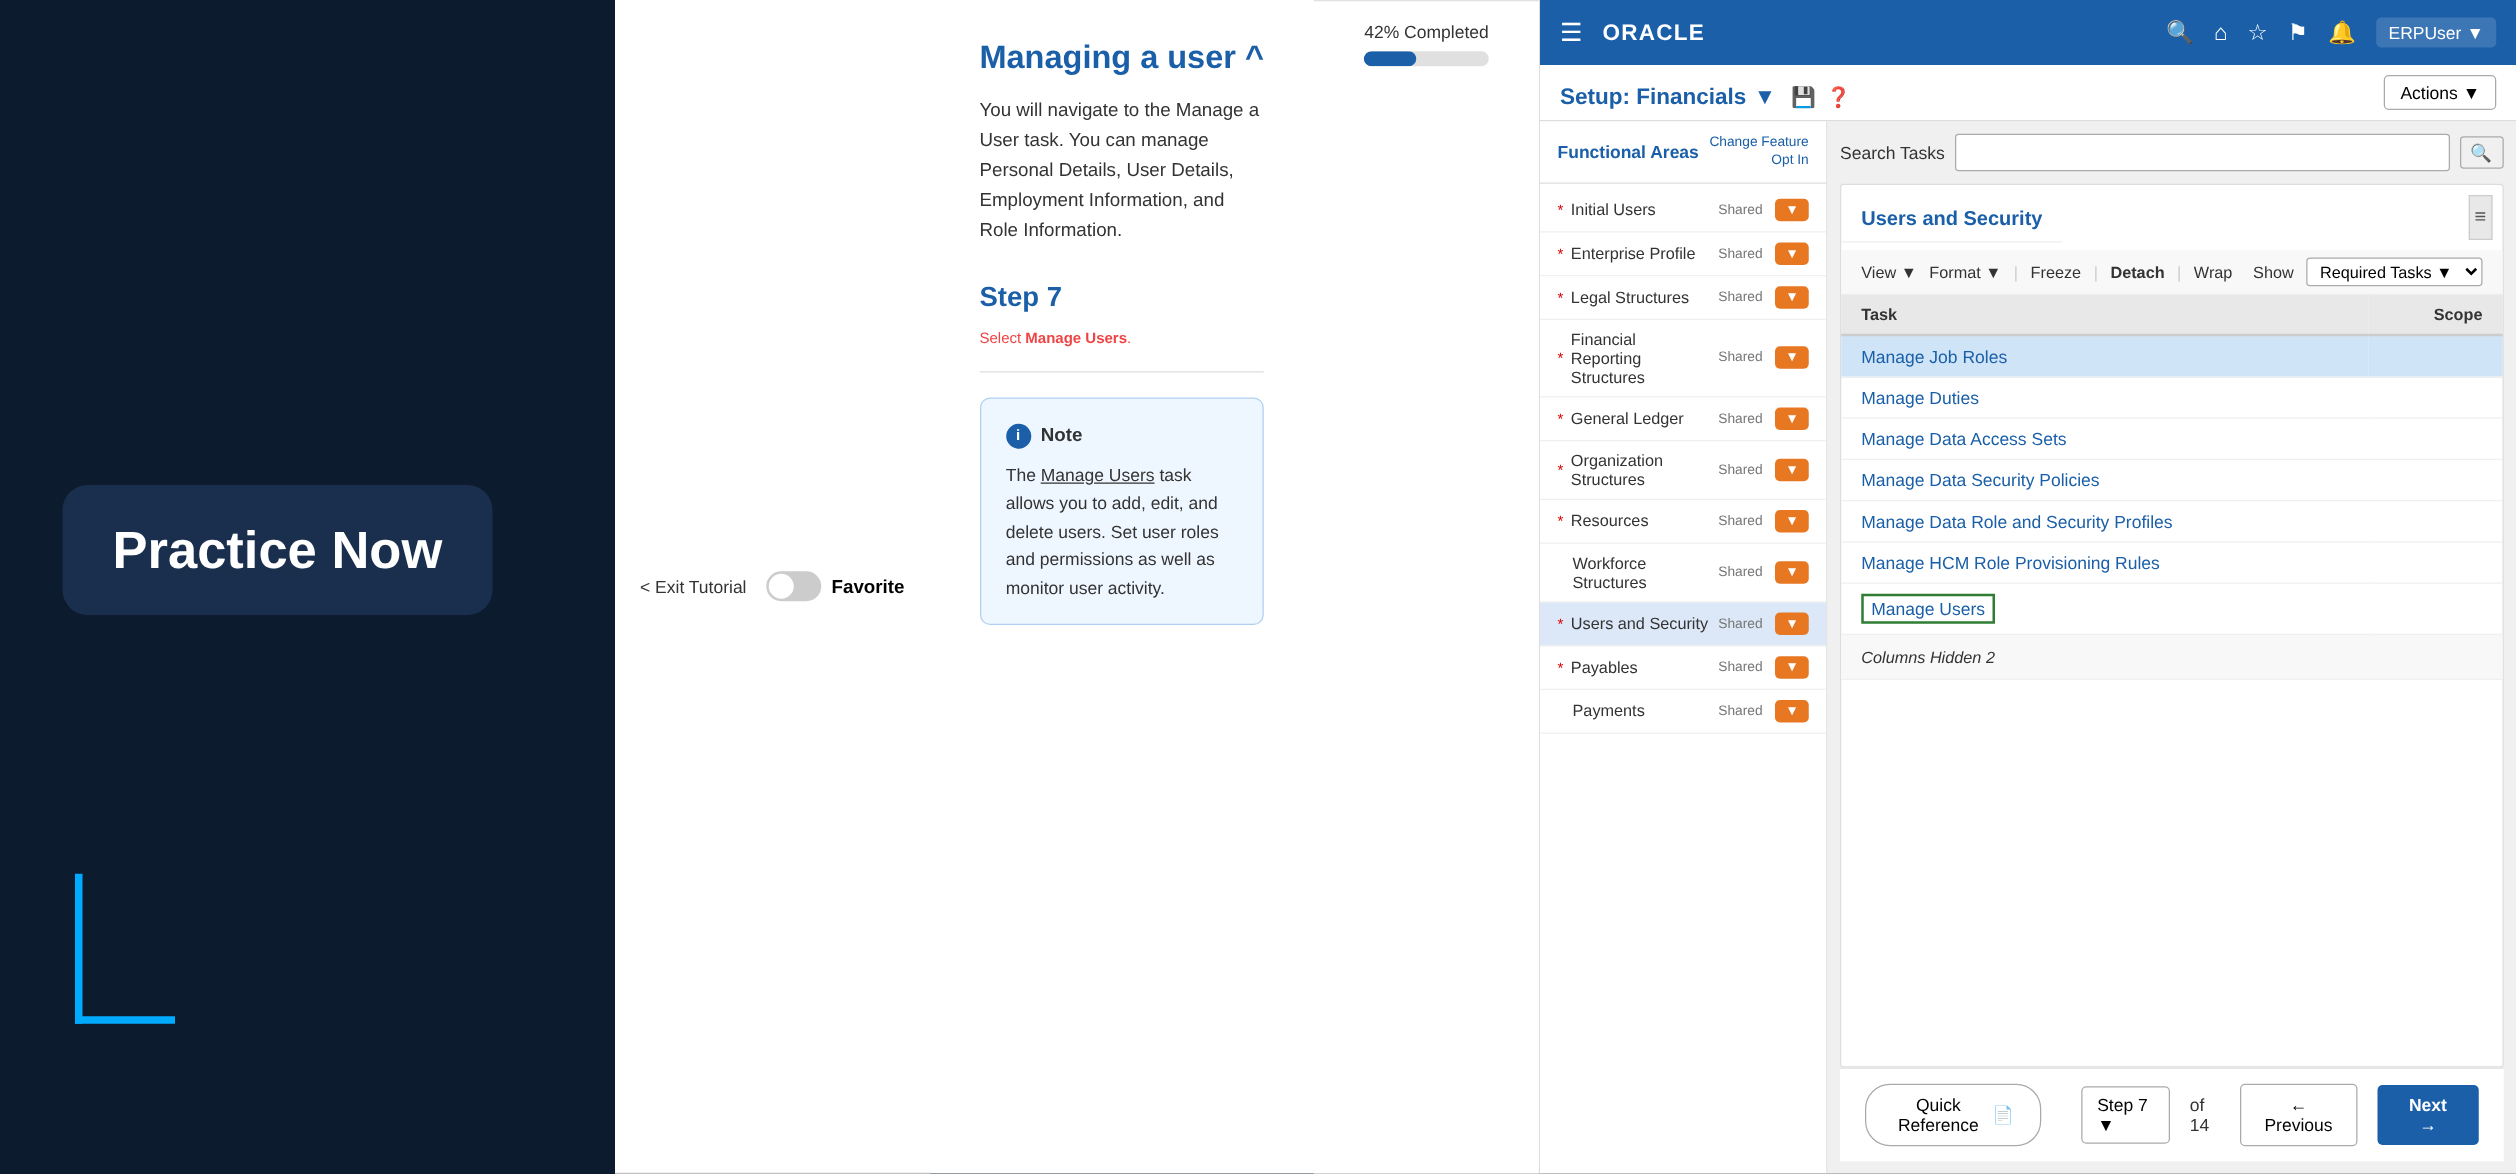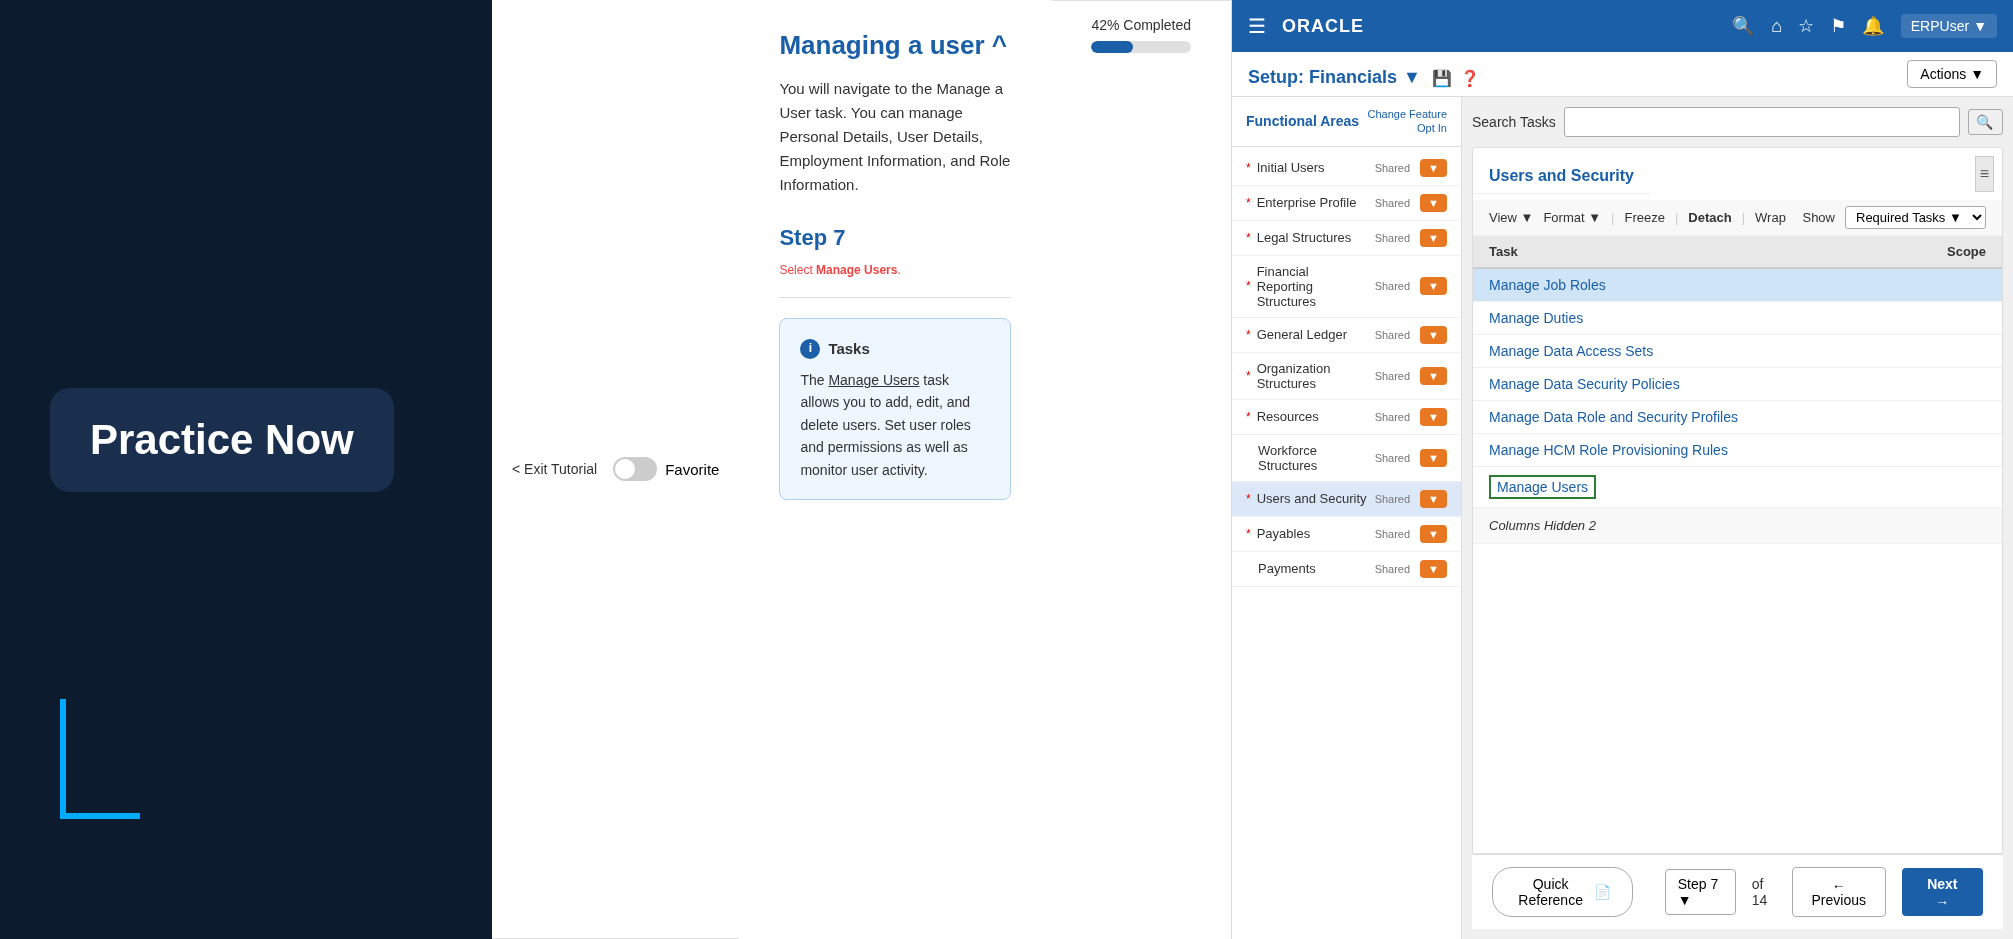--- a/index.html
+++ b/index.html
@@ -74,21 +74,21 @@
       display: flex;
       align-items: center;
       gap: 4px;
     }
 
     .favorite-toggle {
       display: flex;
       align-items: center;
       gap: 8px;
       margin-left: auto;
-      font-weight: normal;
+      font-weight: bold;
       font-size: 15px;
     }
 
     .toggle-switch {
       width: 44px;
       height: 24px;
       background: #ccc;
       border-radius: 12px;
       position: relative;
       cursor: pointer;
@@ -650,21 +650,21 @@
     <div class="step-title">Step 7</div>
     <div class="step-instruction">
       <span>Select </span><strong>Manage Users</strong><span>.</span>
     </div>
 
     <hr class="divider">
 
     <div class="note-box">
       <div class="note-header">
         <div class="note-icon">i</div>
-        <span>Tasks</span>
+        <span>Note</span>
       </div>
       <div>
         <span>The </span><span class="note-link">Manage Users</span><span> task allows you to add, edit, and delete users. Set user roles and permissions as well as monitor user activity.</span>
       </div>
     </div>
   </div>
 
   <div class="tutorial-footer">
     <div class="progress-label">
       <span>42%</span><span> Completed</span>

